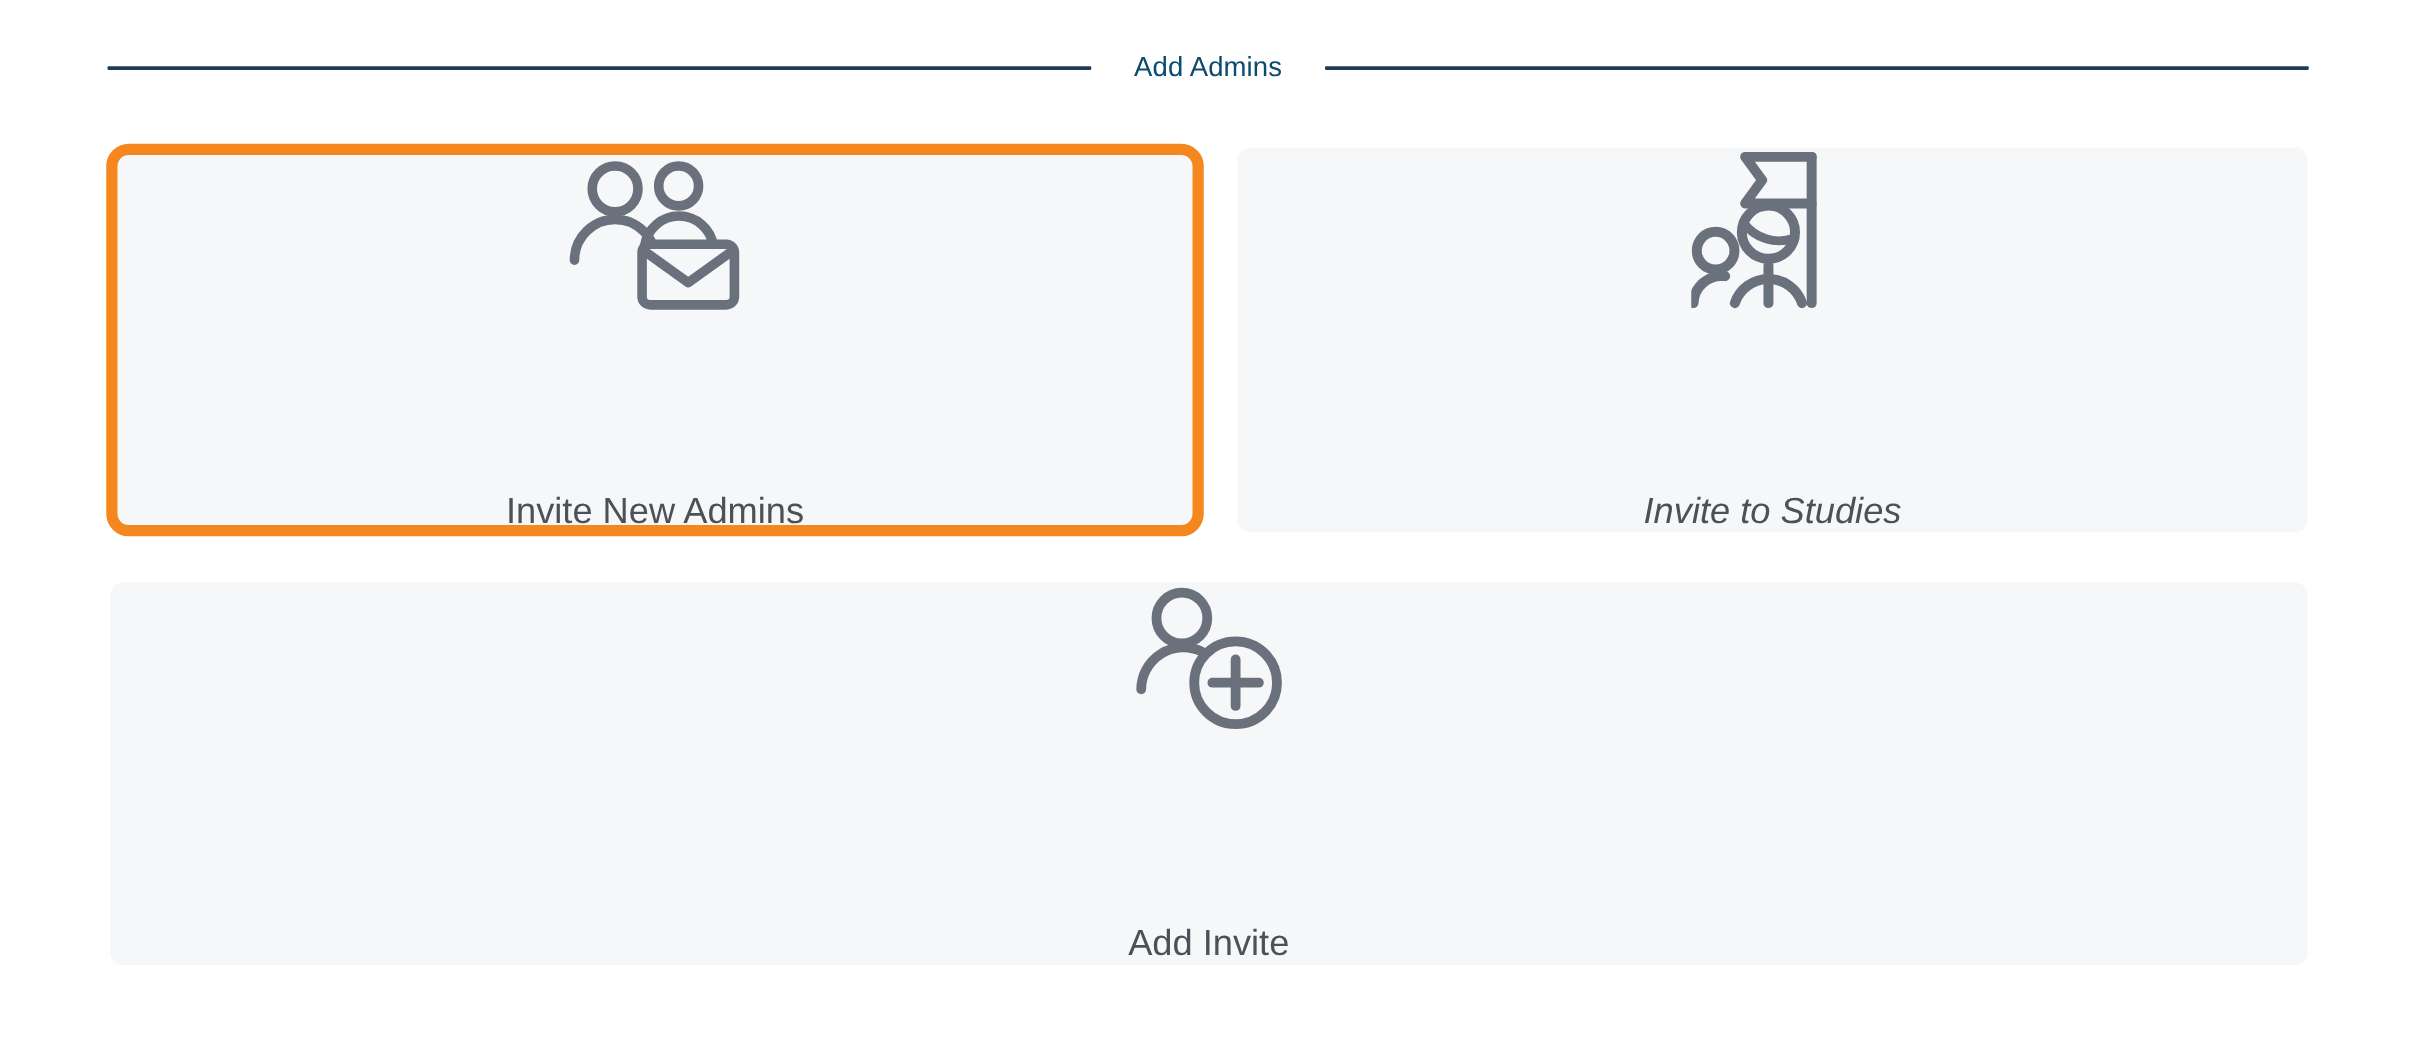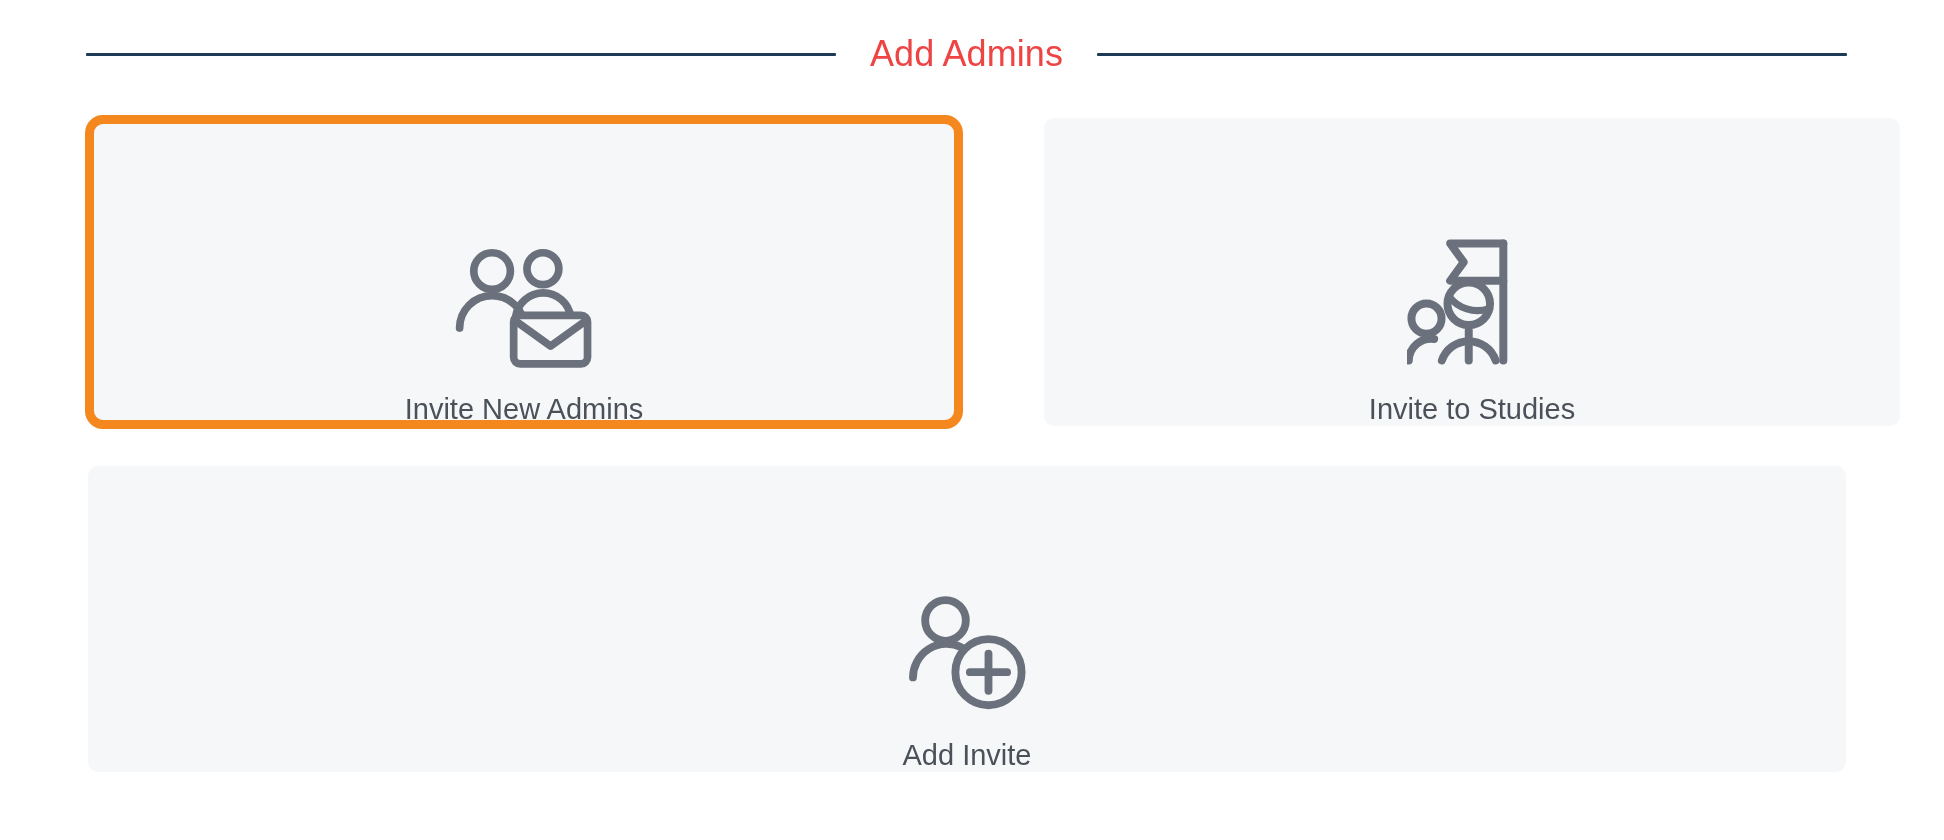--- a/index.html
+++ b/index.html
@@ -29,44 +29,44 @@
   }
   .rule {
     flex: 1 1 auto;
     height: 3px;
     background: #1f3a56;
     border-radius: 1px;
   }
   .section-title {
     flex: 0 0 auto;
     padding: 0 34px;
-    font-size: 36px;
+    font-size: 22px;
     line-height: 32px;
-    color: #ef4444;
+    color: #0c4a6e;
     white-space: nowrap;
     letter-spacing: 0.1px;
   }
 
   
   .cards {
     position: absolute;
     left: 0;
     top: 0;
     width: 1944px;
     height: 840px;
   }
 
   .card {
     position: absolute;
     background: #f6f7f9;
     border-radius: 10px;
     display: flex;
     flex-direction: column;
     align-items: center;
-    justify-content: flex-end;
+    justify-content: space-between;
     cursor: pointer;
     user-select: none;
   }
 
   .card .icon-wrap {
     display: block;
     line-height: 0;
   }
 
   .card .card-label {
@@ -92,24 +92,25 @@
     width: 878px;
     height: 314px;
     border: 9px solid #f5871f;
     border-radius: 18px;
     pointer-events: none;
     z-index: 5;
   }
 
   
   #card-invite-to-studies {
-    left: 1044px;
+    left: 990px;
     top: 118px;
     width: 856px;
     height: 308px;
+    font-style: italic;
   }
 
   
   #card-add-admin {
     left: 88px;
     top: 466px;
     width: 1758px;
     height: 306px;
   }
 

